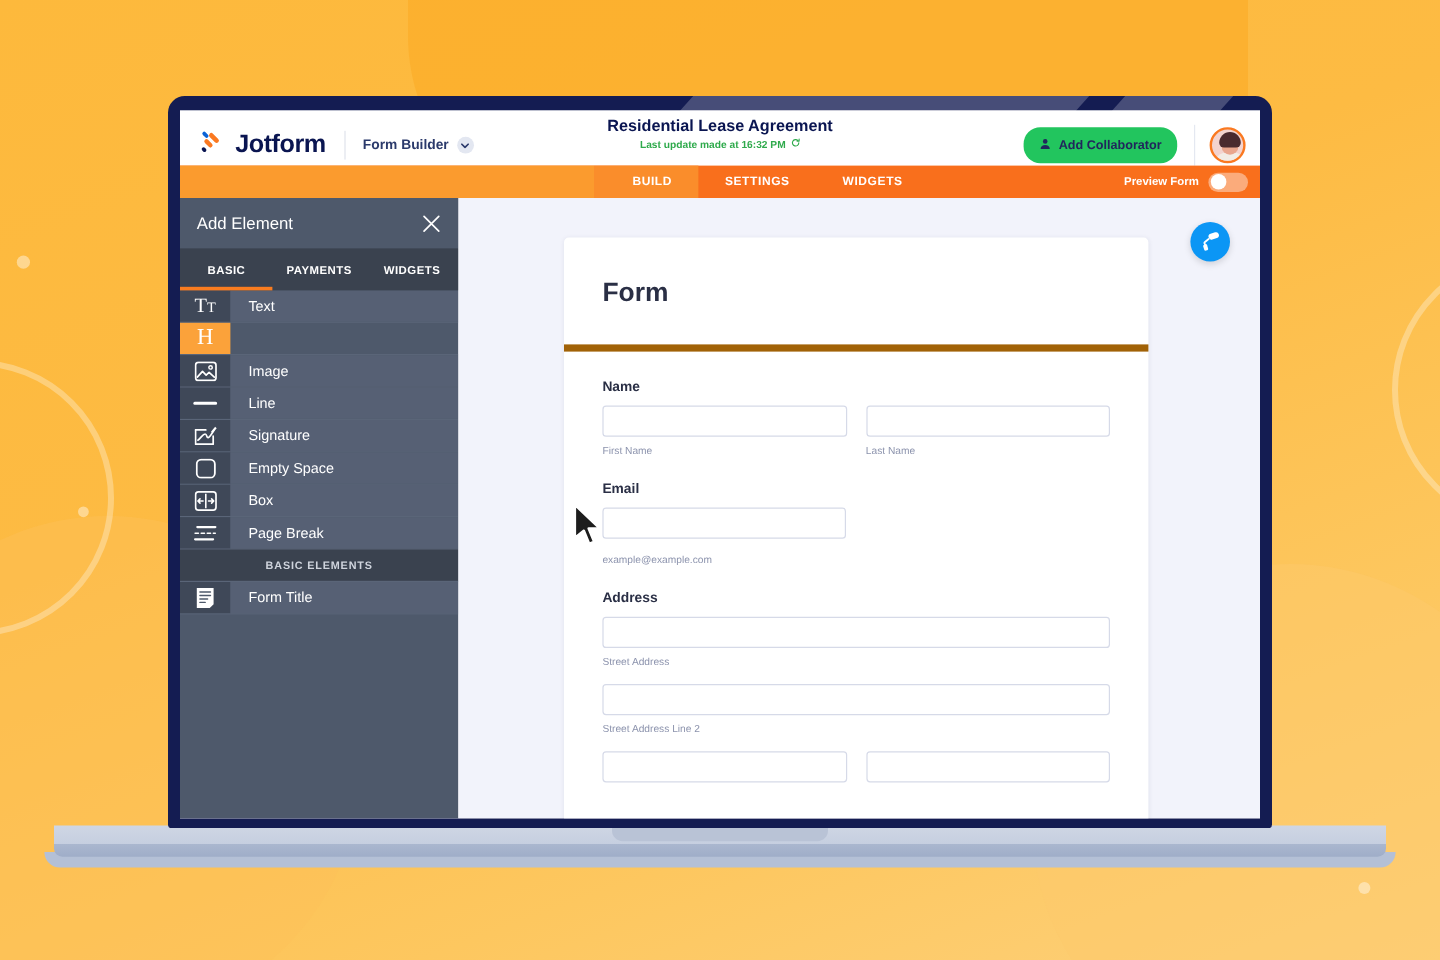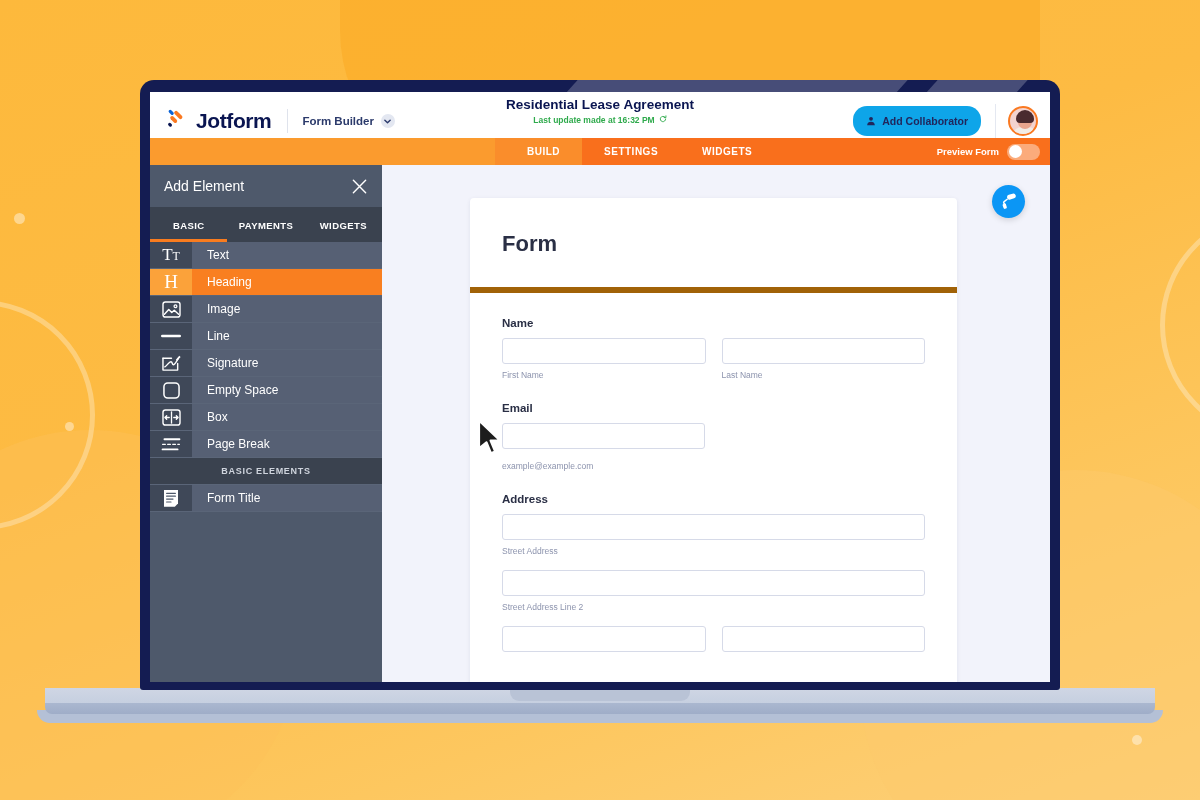--- a/index.html
+++ b/index.html
@@ -98,21 +98,21 @@
   .form-title-top { font-size: 13.5px; font-weight: 700; color: #0a1551; }
   .last-update {
     font-size: 8.5px; font-weight: 700; color: #2faa4c; margin-top: 3px;
     display: flex; align-items: center; justify-content: center; gap: 4px;
   }
   .topbar-right {
     margin-left: auto; display: flex; align-items: center; height: 100%;
   }
   .collab {
     display: flex; align-items: center; gap: 6px;
-    background: #0ea5e9; border: none; border-radius: 14px;
+    background: #22c55e; border: none; border-radius: 14px;
     padding: 6px 13px; cursor: pointer;
   }
   .collab-label { font-size: 10.5px; font-weight: 700; color: #21265c; }
   .avatar-cell {
     border-left: 1px solid #e4e8f1; height: 100%;
     display: flex; align-items: center; padding: 0 12px; margin-left: 14px;
   }
   .avatar {
     width: 30px; height: 30px; border-radius: 50%;
     border: 2px solid #fa7921; overflow: hidden; position: relative;
@@ -349,21 +349,20 @@
               <div class="sb-icon">
                 <span class="glyph-serif" style="font-size:17px;">T<span style="font-size:12px;">T</span></span>
               </div>
               <div class="sb-text">Text</div>
             </div>
 
             <div class="sb-item active">
               <div class="sb-icon">
                 <span class="glyph-serif" style="font-size:19px;">H</span>
               </div>
-              <div class="sb-text">Heading</div>
             </div>
 
             <div class="sb-item">
               <div class="sb-icon">
                 <svg width="19" height="17" viewBox="0 0 20 18">
                   <rect x="1" y="1" width="18" height="16" rx="2.5" stroke="#fff" stroke-width="1.5" fill="none"></rect>
                   <circle cx="14.2" cy="5.5" r="1.5" stroke="#fff" stroke-width="1.3" fill="none"></circle>
                   <path d="M2.5 14l4.6-5 3.2 3.2 2.6-2.4 4.6 4.2" stroke="#fff" stroke-width="1.5" fill="none" stroke-linejoin="round" stroke-linecap="round"></path>
                 </svg>
               </div>

